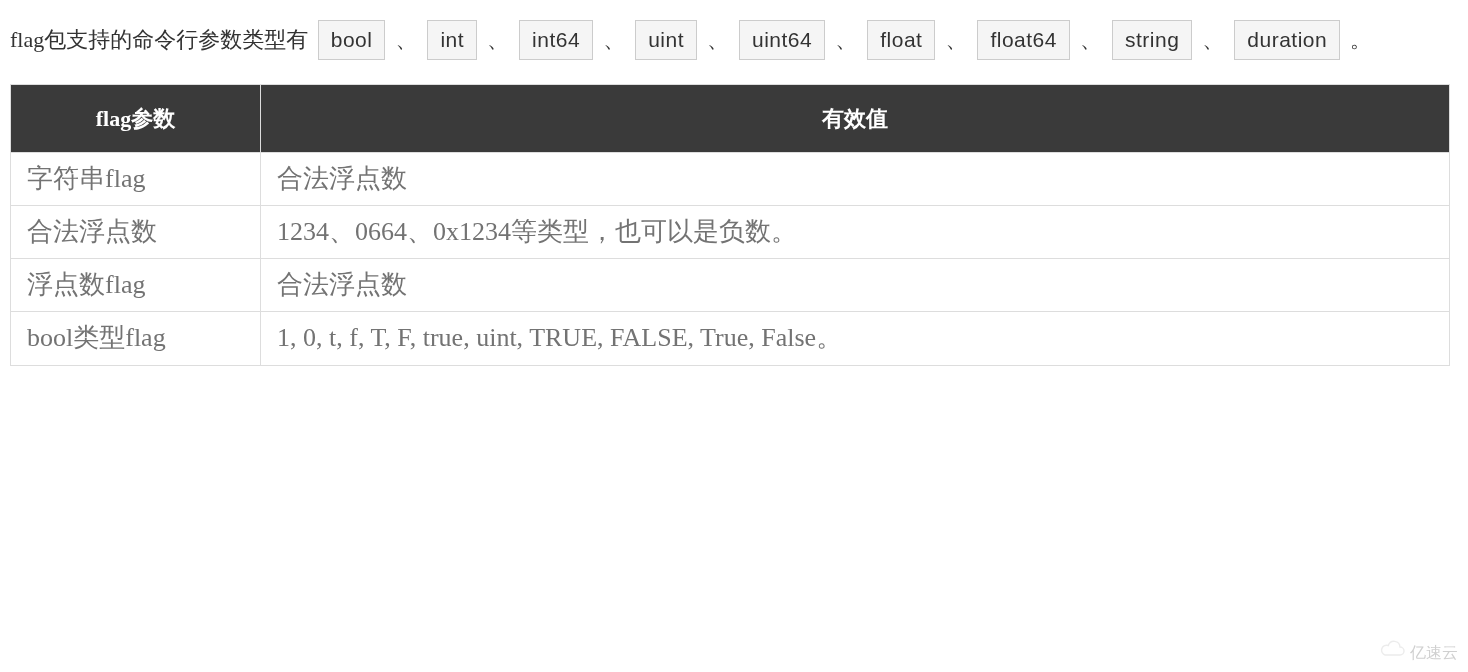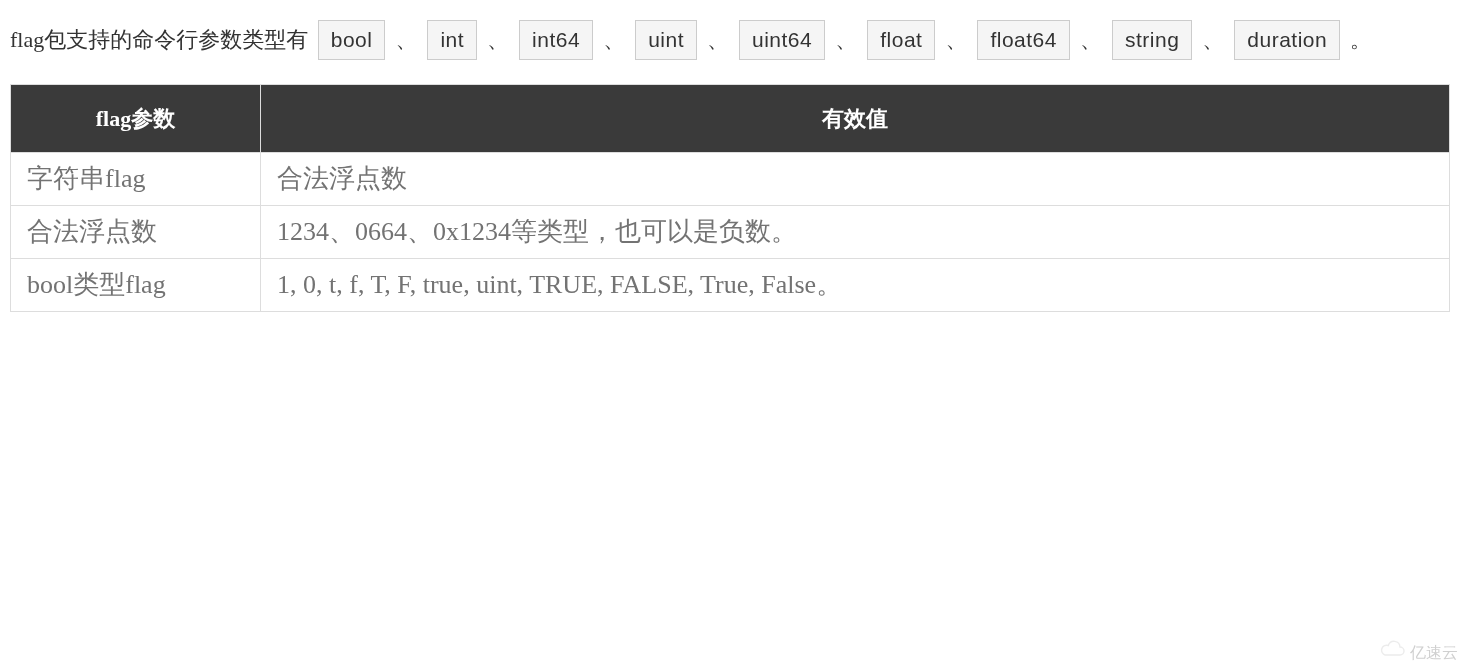--- a/index.html
+++ b/index.html
@@ -90,20 +90,24 @@
   <tbody id="table-body">
       <tr>
         <td>字符串flag</td>
         <td>合法浮点数</td>
       </tr>
       <tr>
         <td>合法浮点数</td>
         <td>1234、0664、0x1234等类型，也可以是负数。</td>
       </tr>
       <tr>
+        <td>浮点数flag</td>
+        <td>合法浮点数</td>
+      </tr>
+      <tr>
         <td>bool类型flag</td>
         <td>1, 0, t, f, T, F, true, uint, TRUE, FALSE, True, False。</td>
       </tr>
     </tbody>
 </table>
 
 <div class="watermark">
   <svg width="26" height="18" viewBox="0 0 26 18">
     <path d="M20 7a6 6 0 00-11.7-1.5A5 5 0 005 15h15a4 4 0 000-8z" fill="none" stroke="#c8c8c8" stroke-width="1.4"></path>
   </svg>

